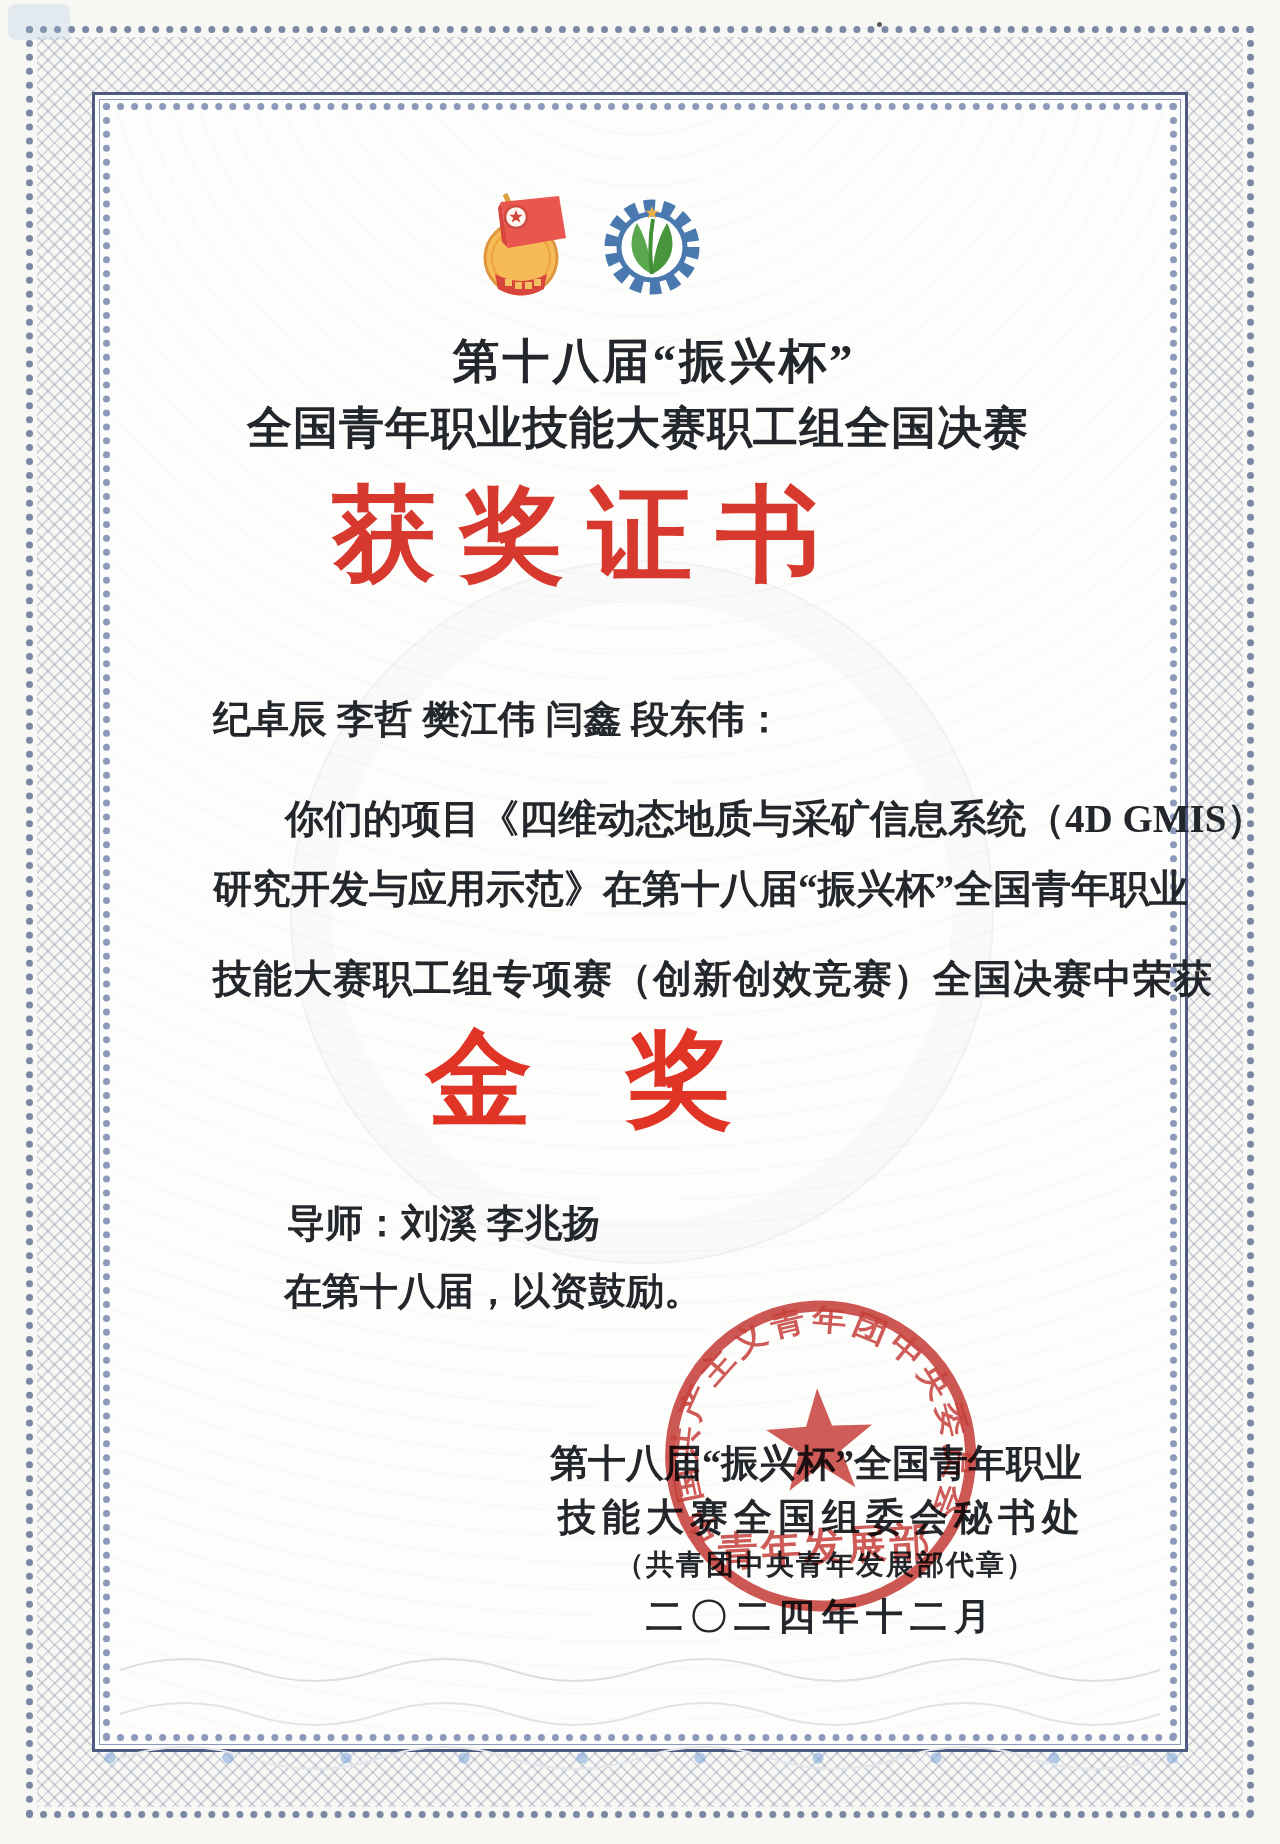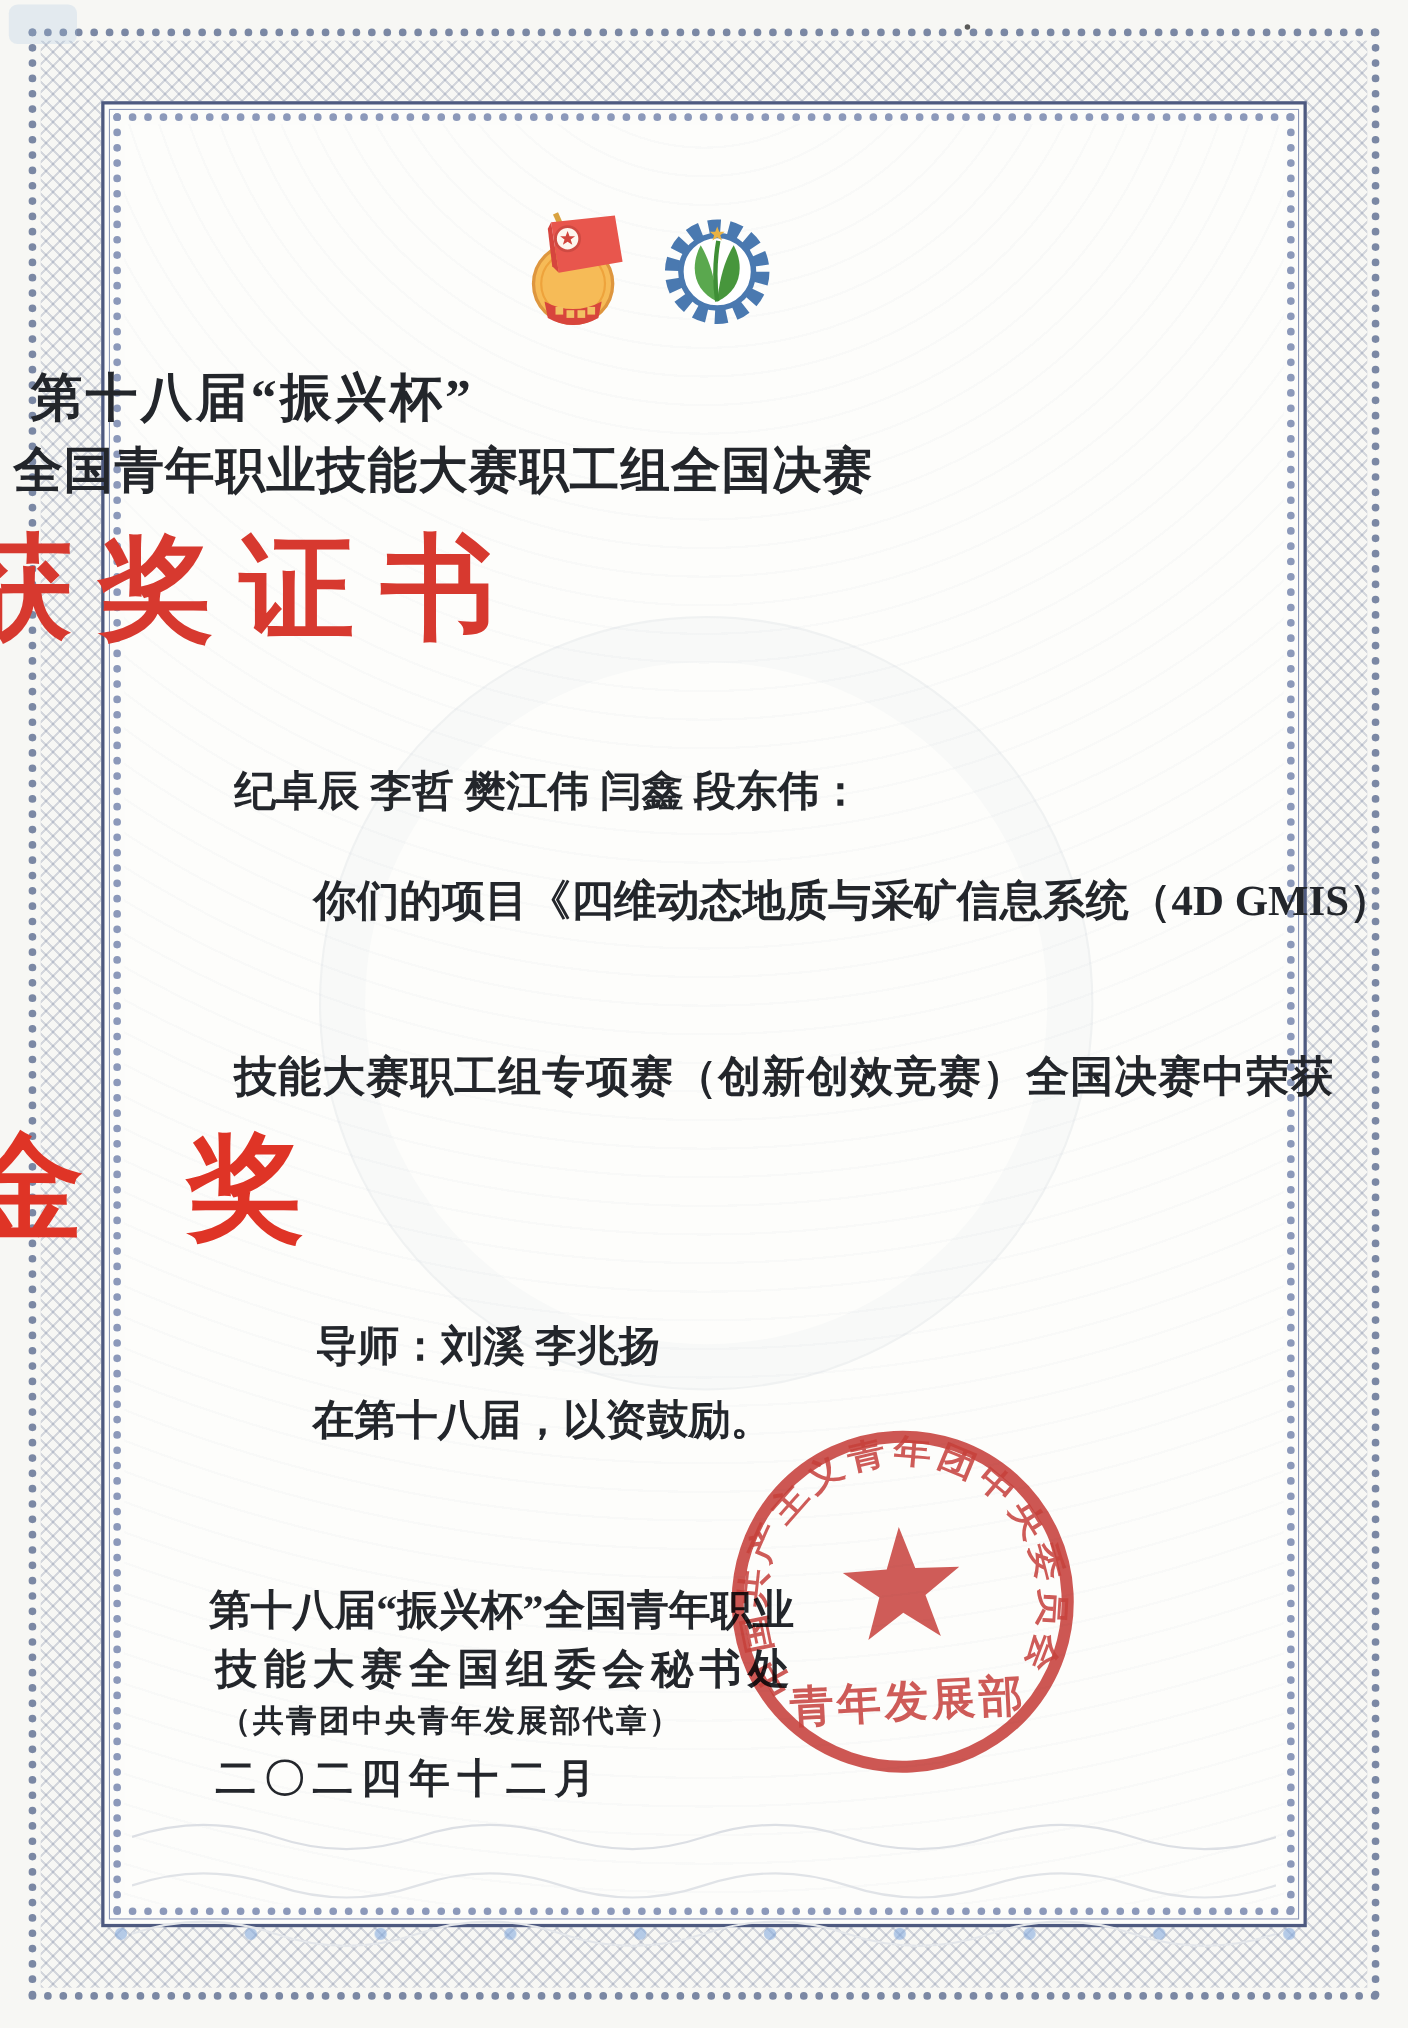--- a/index.html
+++ b/index.html
@@ -17,21 +17,21 @@
   .f-line{position:absolute;inset:92px;border:3px solid #4e5a80;}
   .f-line2{position:absolute;inset:99px;border:1px solid #8b97b8;}
   .f-scallop{position:absolute;inset:103px;border:7px dotted #8c99ba;}
   .content-bg{position:absolute;inset:113px;background:#fdfdfb;
     background-image:repeating-radial-gradient(circle at 50% -10%, rgba(170,180,195,.05) 0 2px, transparent 2px 26px);}
   .watermark{position:absolute;left:290px;top:560px;width:700px;height:700px;border-radius:50%;
     border:2px solid rgba(165,175,192,.14);box-shadow:inset 0 0 0 40px rgba(165,175,192,.05);}
   .smudge{position:absolute;left:8px;top:4px;width:62px;height:36px;background:rgba(160,190,225,.22);border-radius:8px;}
   .dot{position:absolute;left:877px;top:22px;width:5px;height:5px;border-radius:50%;background:#5a5a58;}
   
-  .abs{position:absolute;left:0;right:0;margin-left:28px;}
+  .abs{position:absolute;left:0;right:0;text-align:center;margin-left:28px;}
   .logos{top:190px;display:flex;justify-content:center;align-items:flex-end;gap:26px;transform:translateX(-66px);}
   .title1{top:330px;font-size:47px;font-weight:bold;letter-spacing:3px;}
   .title2{top:398px;font-size:45px;font-weight:bold;letter-spacing:1px;transform:translateX(-16px);}
   .heading{top:466px;font-size:104px;font-weight:900;color:#d7392f;letter-spacing:24px;transform:translateX(-66px);}
   .leftblk{position:absolute;text-align:left;font-weight:bold;}
   .recipients{left:213px;top:694px;font-size:38px;}
   .recipients .u{padding-right:6px;}
   .u{text-underline-offset:10px;text-decoration-thickness:2.5px;}
   .p1{left:285px;top:792px;font-size:39px;}
   .p2{left:213px;top:862px;font-size:39px;}
@@ -92,20 +92,21 @@
 
   <div class="abs title1">第十八届“振兴杯”</div>
   <div class="abs title2">全国青年职业技能大赛职工组全国决赛</div>
   <div class="abs heading">获奖证书</div>
 
   <div class="leftblk recipients">
     <span class="u">纪卓辰 李哲 樊江伟 闫鑫 段东伟：</span>
   </div>
 
   <div class="leftblk p1"><span>你们的项目</span><span class="u">《四维动态地质与采矿信息系统（4D GMIS）</span></div>
+  <div class="leftblk p2"><span class="u">研究开发与应用示范》</span><span>在第十八届“振兴杯”全国青年职业</span></div>
   <div class="leftblk p3">技能大赛职工组专项赛（创新创效竞赛）全国决赛中荣获</div>
 
   <div class="abs award">金 奖</div>
 
   <div class="leftblk mentor"><span>导师：</span><span class="u">刘溪 李兆扬</span></div>
   <div class="leftblk closing">在第十八届，以资鼓励。</div>
 
   <div class="abs issuer1">第十八届“振兴杯”全国青年职业</div>
   <div class="abs issuer2">技能大赛全国组委会秘书处</div>
   <div class="abs note">（共青团中央青年发展部代章）</div>

